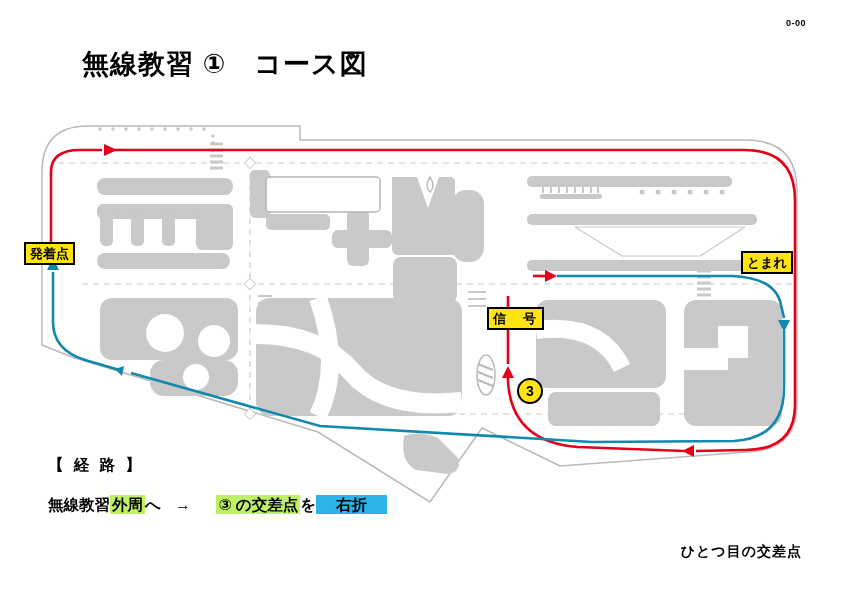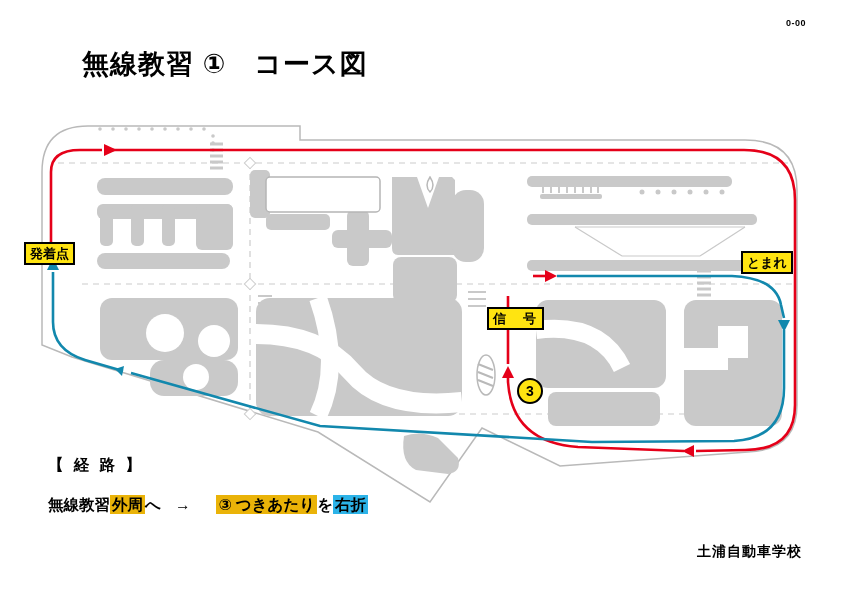--- a/index.html
+++ b/index.html
@@ -12,22 +12,22 @@
   .ylabel{position:absolute;background:#ffe411;border:2px solid #000;
           font-size:13px;font-weight:bold;line-height:1;padding:3px 4px;white-space:nowrap;}
   #label-start{left:24px;top:242px;}
   #label-signal{left:487px;top:269px;letter-spacing:2px;margin-top:38px;}
   #label-stop{left:741px;top:251px;}
   #junction3{left:517px;top:378px;width:22px;height:22px;border-radius:50%;
              background:#ffe411;border:2px solid #000;font-size:14px;font-weight:bold;
              display:flex;align-items:center;justify-content:center;}
   #route-text{left:48px;top:452px;font-size:15.5px;font-weight:bold;line-height:26px;}
   #route-heading{letter-spacing:3px;margin-bottom:14px;}
-  .hl-y{background:#eab308;padding:1px 2px;text-align:right;}
-  .hl-c{background:#2cb3e8;padding:1px 2px;}
+  .hl-y{background:#bef264;padding:1px 2px;text-align:right;}
+  .hl-c{background:#2cb3e8;padding:1px 20px;}
   .gap{display:inline-block;width:14px;}
   .gap2{display:inline-block;width:26px;}
   .arr{font-weight:bold;}
   #school{right:40px;top:543px;font-size:14px;font-weight:bold;letter-spacing:1px;}
 </style>
 </head>
 <body>
 
 <div class="abs" id="page-code">0-00</div>
 <div class="abs" id="title">無線教習 ①　コース図</div>
@@ -164,17 +164,17 @@
 </svg>
 
 <div class="ylabel" id="label-start">発着点</div>
 <div class="ylabel" id="label-signal">信　号</div>
 <div class="ylabel" id="label-stop">とまれ</div>
 <div class="abs" id="junction3">3</div>
 
 <div class="abs" id="route-text">
   <div id="route-heading">【 経 路 】</div>
   <div>
-    <span>無線教習</span><span class="hl-y">外周</span><span>へ</span><span class="gap"></span><span class="arr">→</span><span class="gap2"></span><span class="hl-y">③ つきあたり</span><span>を</span><span class="hl-c">右折</span>
+    <span>無線教習</span><span class="hl-y">外周</span><span>へ</span><span class="gap"></span><span class="arr">→</span><span class="gap2"></span><span class="hl-y">③ の交差点</span><span>を</span><span class="hl-c">右折</span>
   </div>
 </div>
 
-<div class="abs" id="school">土浦自動車学校</div>
+<div class="abs" id="school">ひとつ目の交差点</div>
 
 </body></html>

